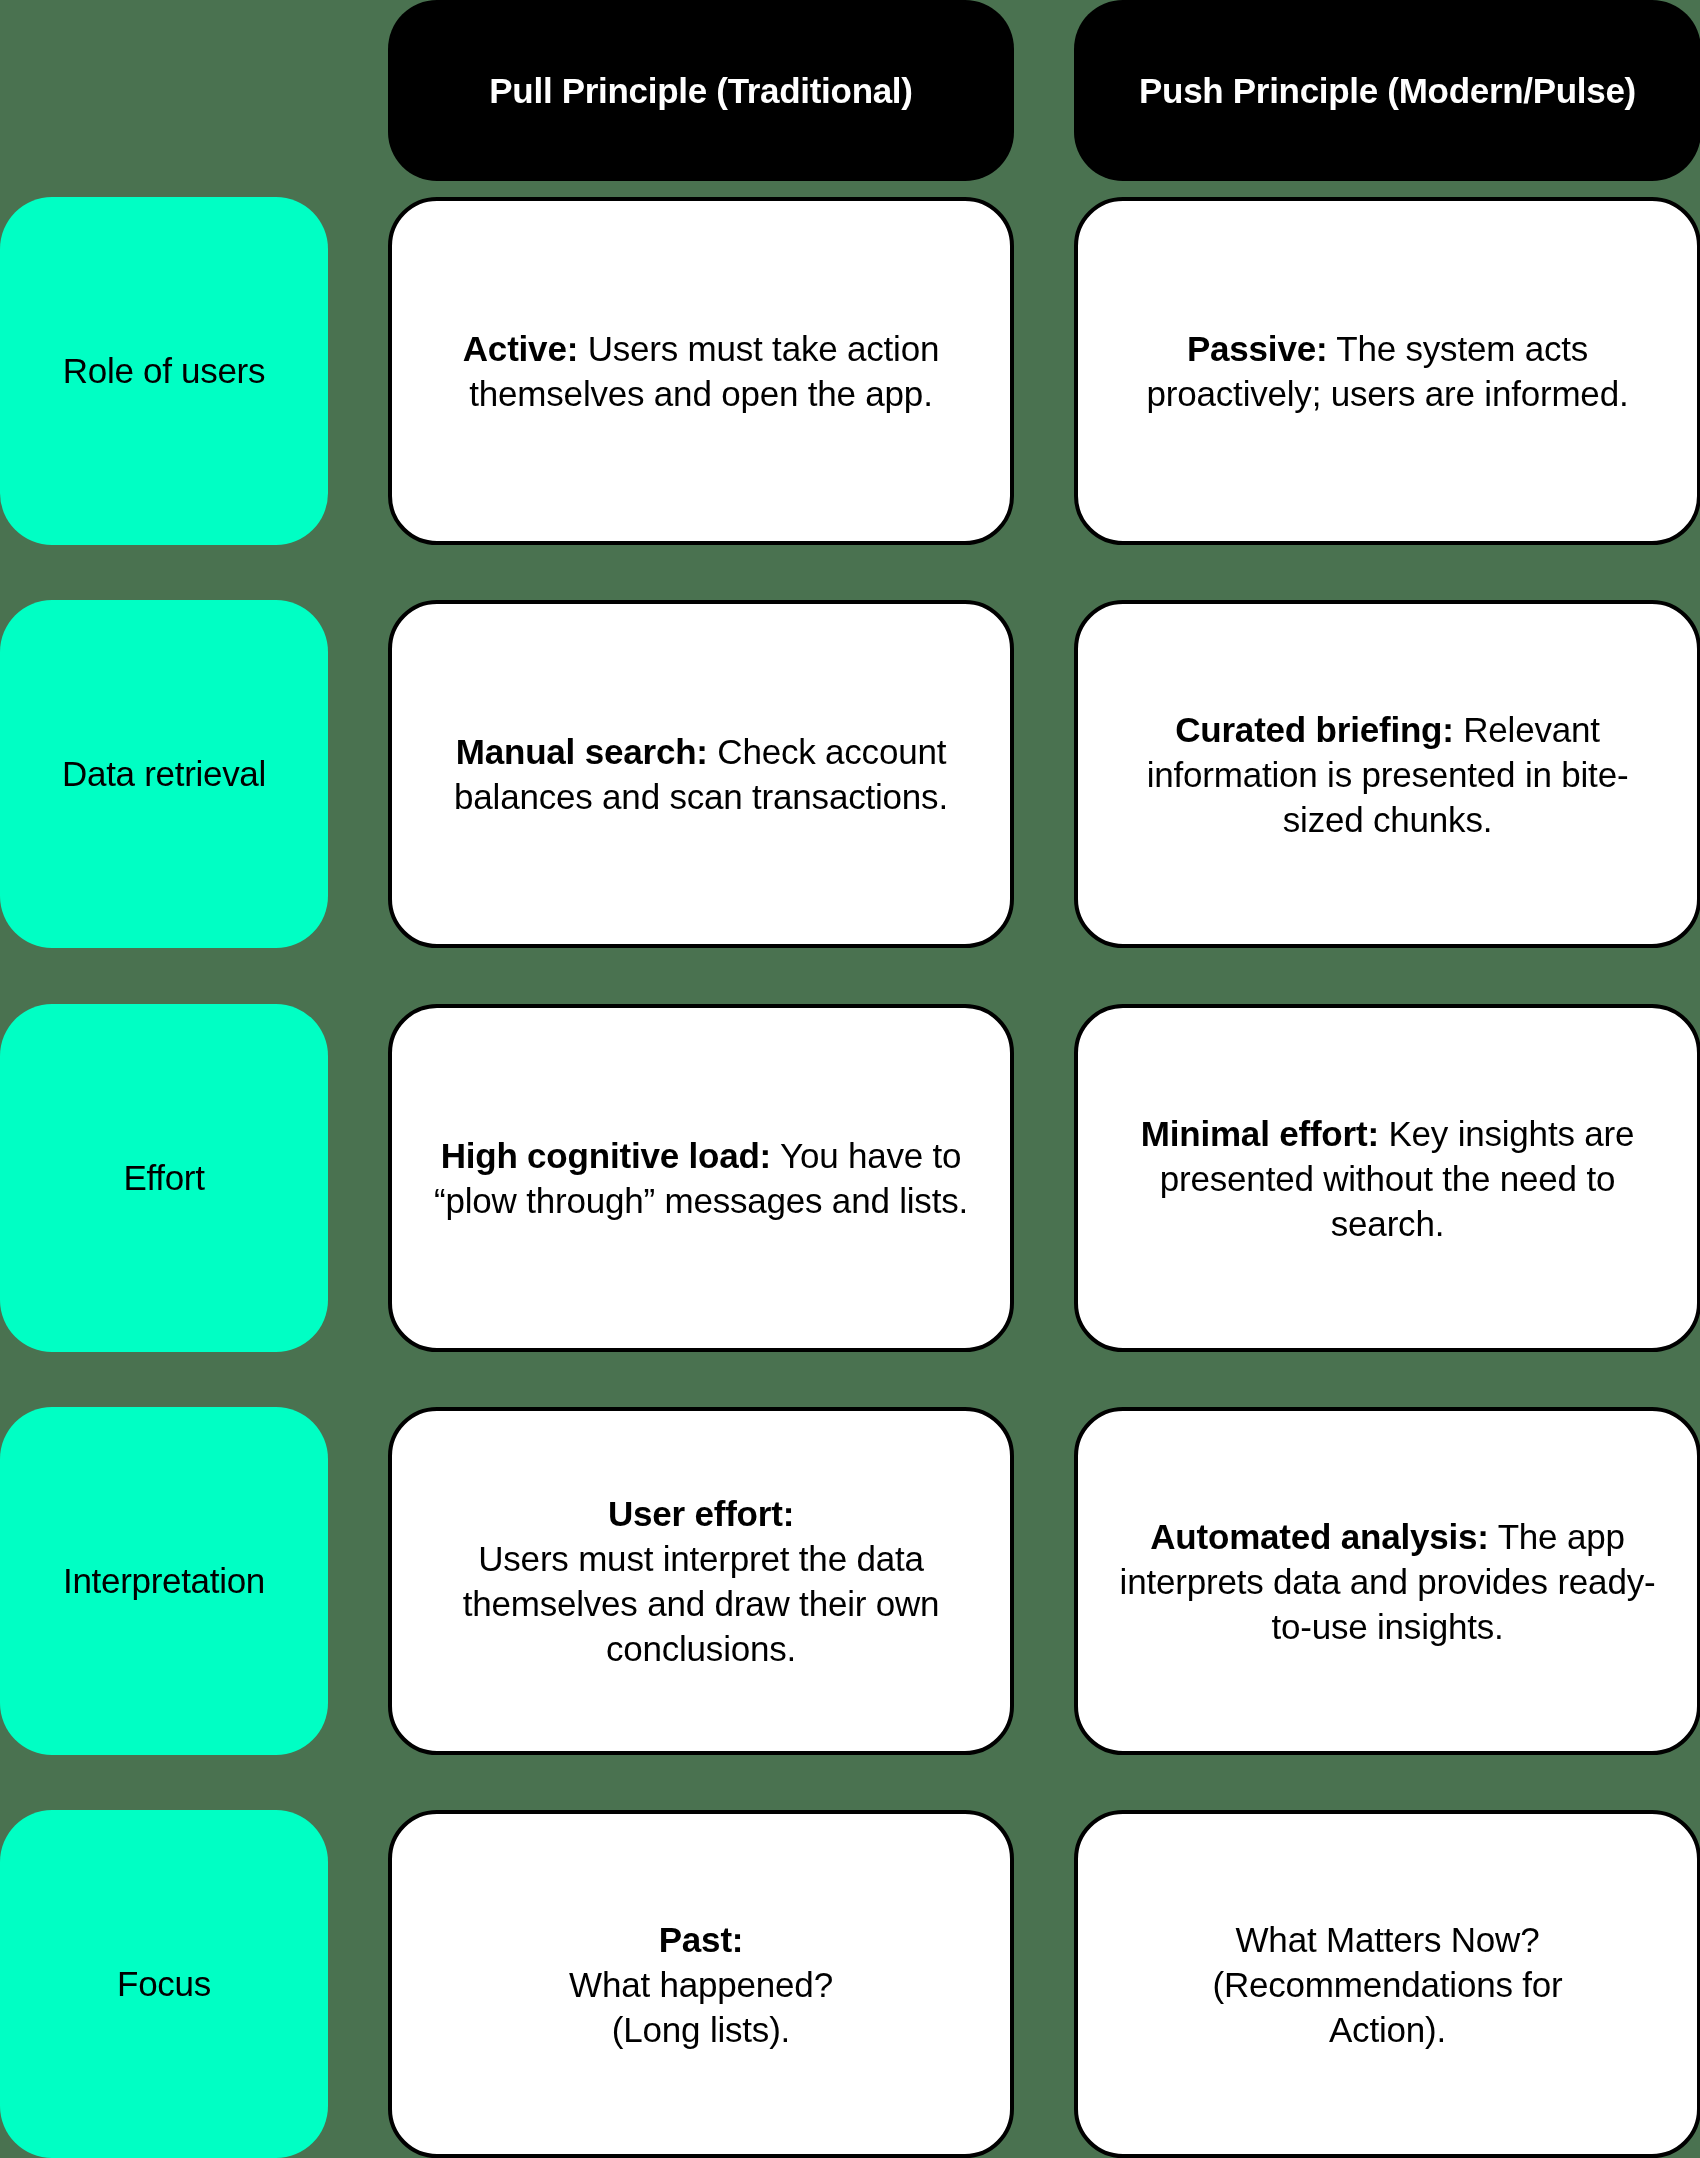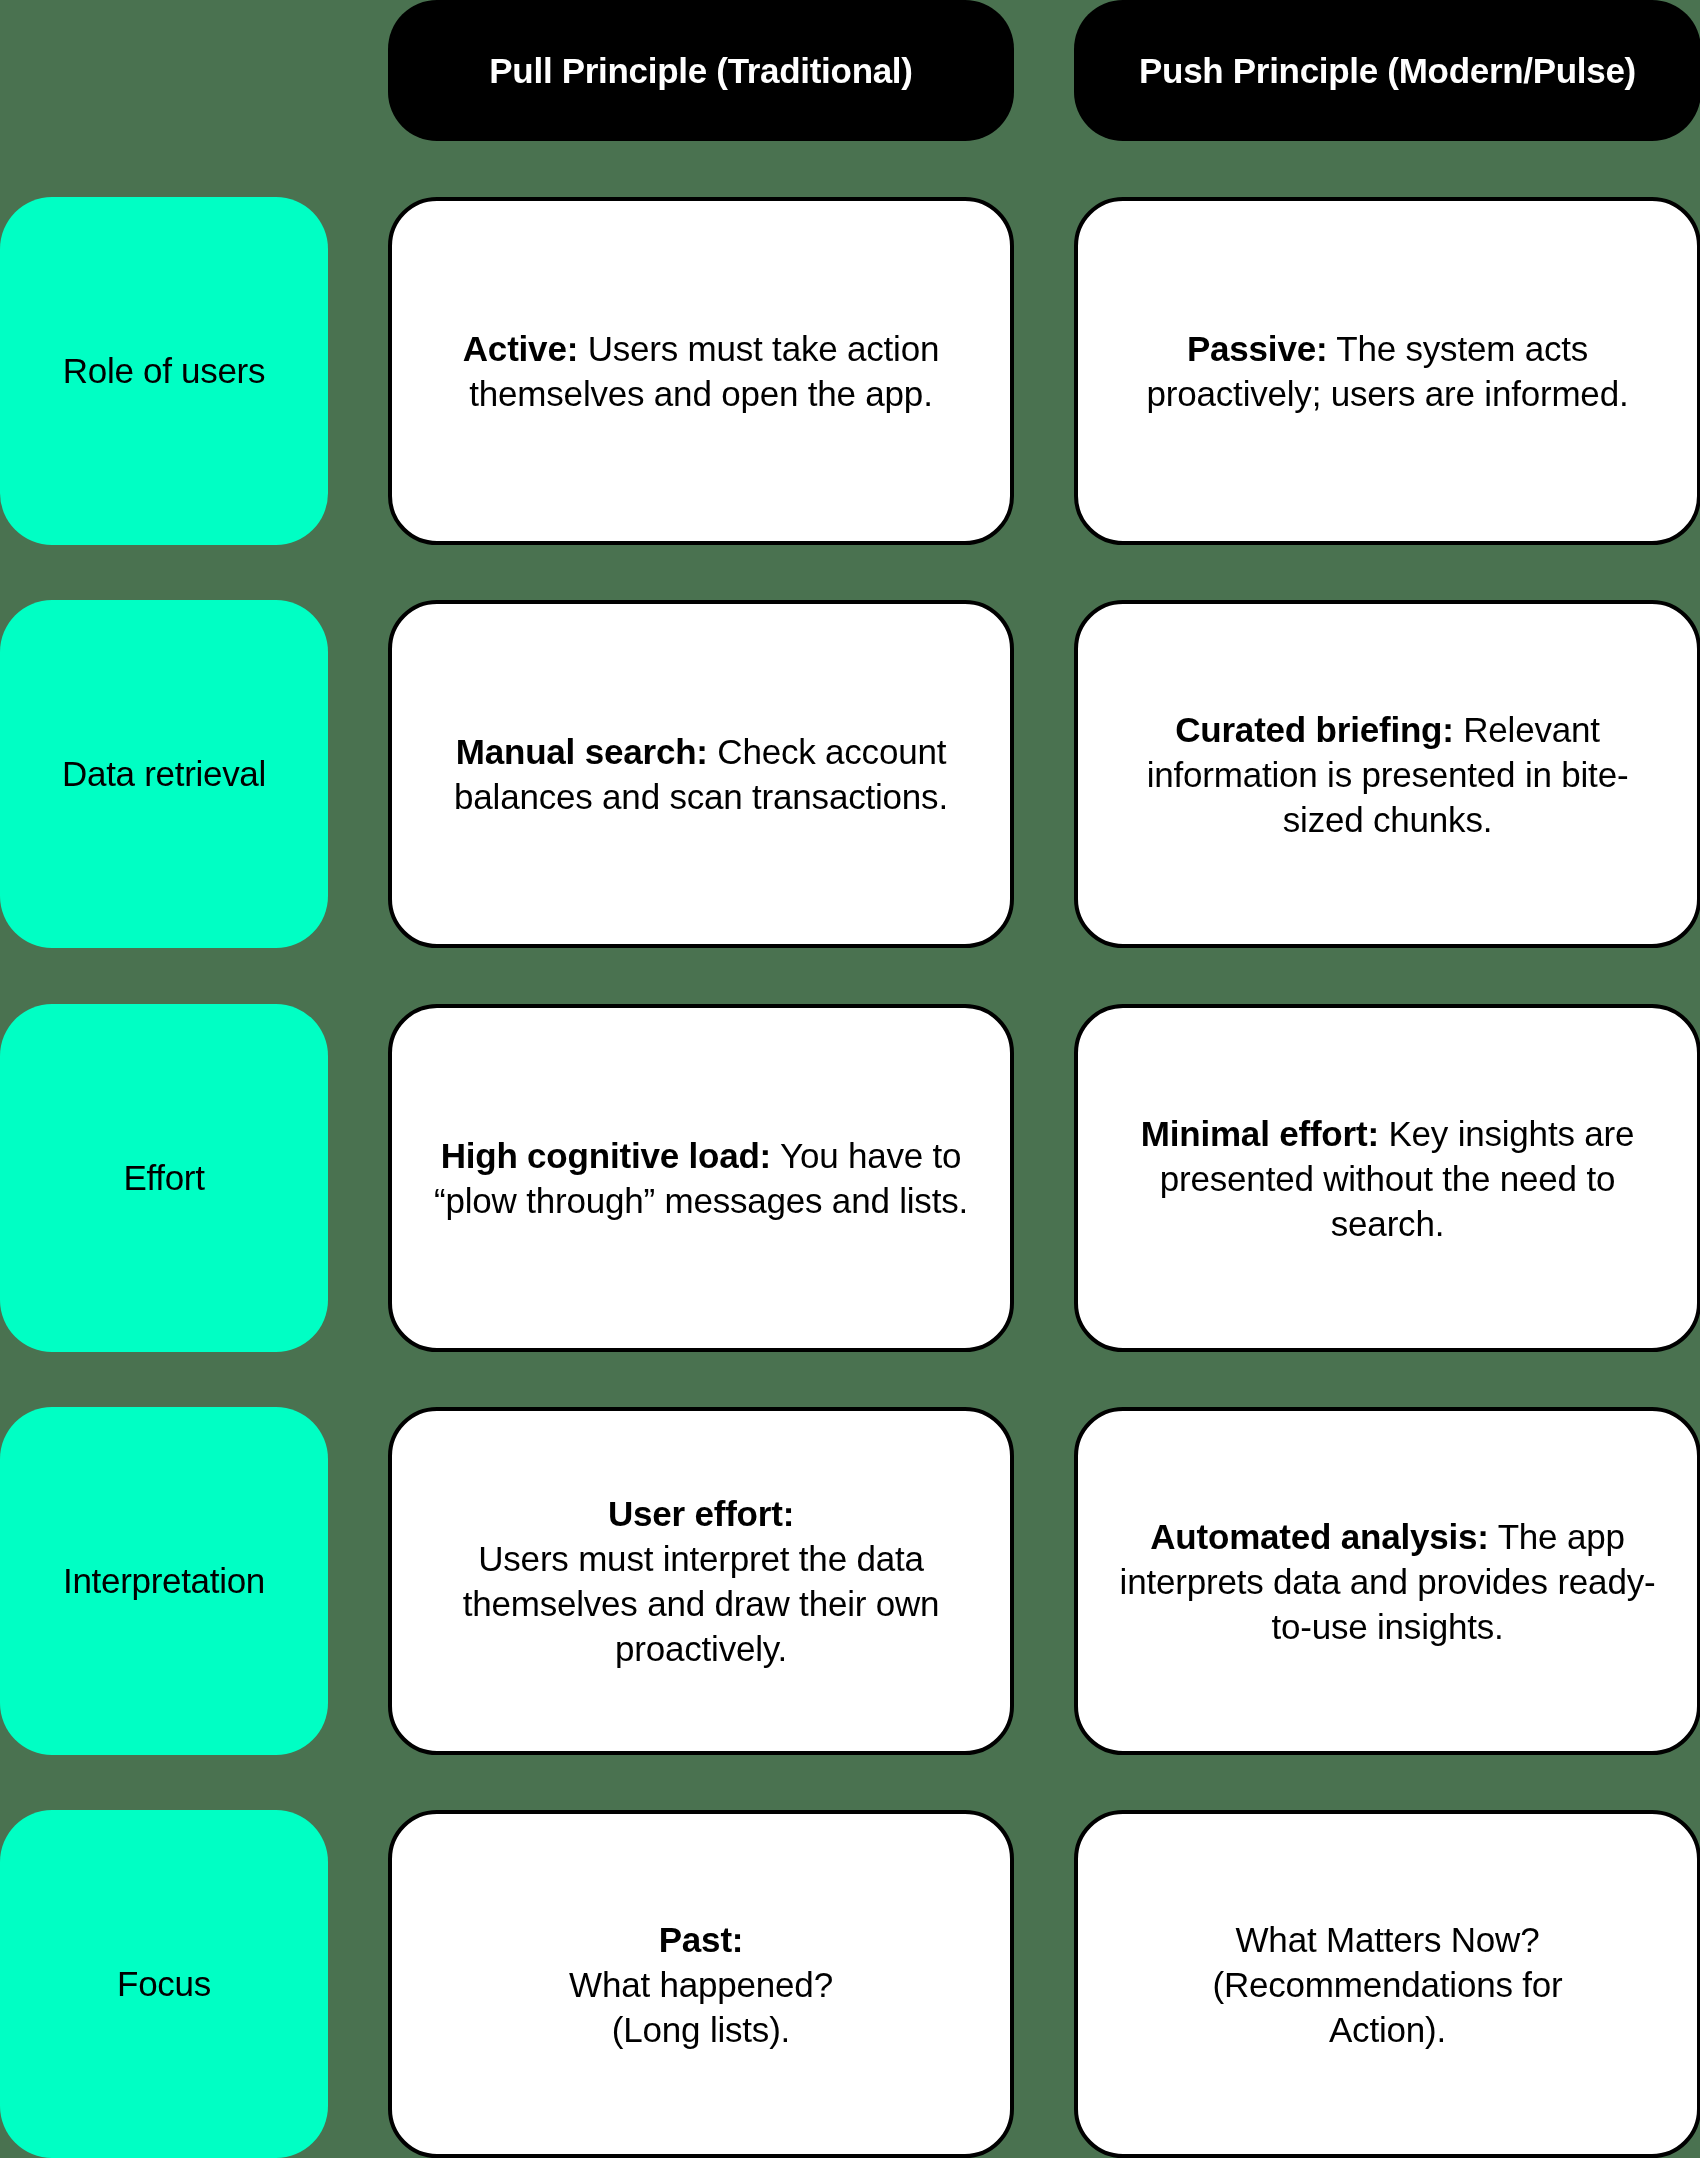--- a/index.html
+++ b/index.html
@@ -10,21 +10,21 @@
     width: 1701px;
     height: 2159px;
     background: #4a7250;
     position: relative;
     overflow: hidden;
     font-family: "Liberation Sans", "DejaVu Sans", sans-serif;
   }
   .header {
     position: absolute;
     top: 0;
-    height: 141px;
+    height: 181px;
     background: #000;
     color: #fff;
     border-radius: 49px;
     display: flex;
     align-items: center;
     justify-content: center;
     font-weight: bold;
     font-size: 35px;
     letter-spacing: -0.3px;
     box-sizing: border-box;
@@ -121,21 +121,21 @@
   <span class="inner">
     <b>Minimal effort:</b><span> Key insights are presented without the need to search.</span>
   </span>
 </div>
 
 <div class="label" style="top:1407px;">
   <span>Interpretation</span>
 </div>
 <div class="cell pull" style="top:1407px;">
   <span class="inner" style="padding:0 25px;">
-    <b class="line">User effort:</b><span>Users must interpret the data themselves and draw their own proactively.</span>
+    <b class="line">User effort:</b><span>Users must interpret the data themselves and draw their own conclusions.</span>
   </span>
 </div>
 <div class="cell push" style="top:1407px;">
   <span class="inner">
     <b>Automated analysis:</b><span> The app interprets data and provides ready-to-use insights.</span>
   </span>
 </div>
 
 <div class="label" style="top:1810px;">
   <span>Focus</span>

